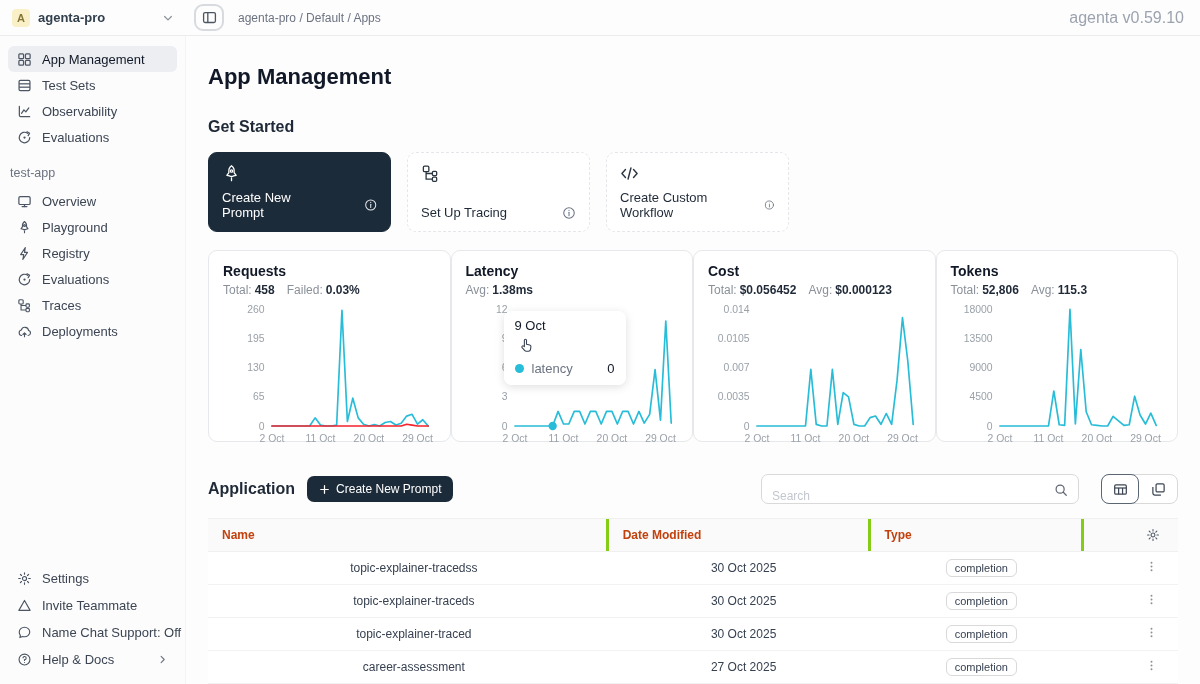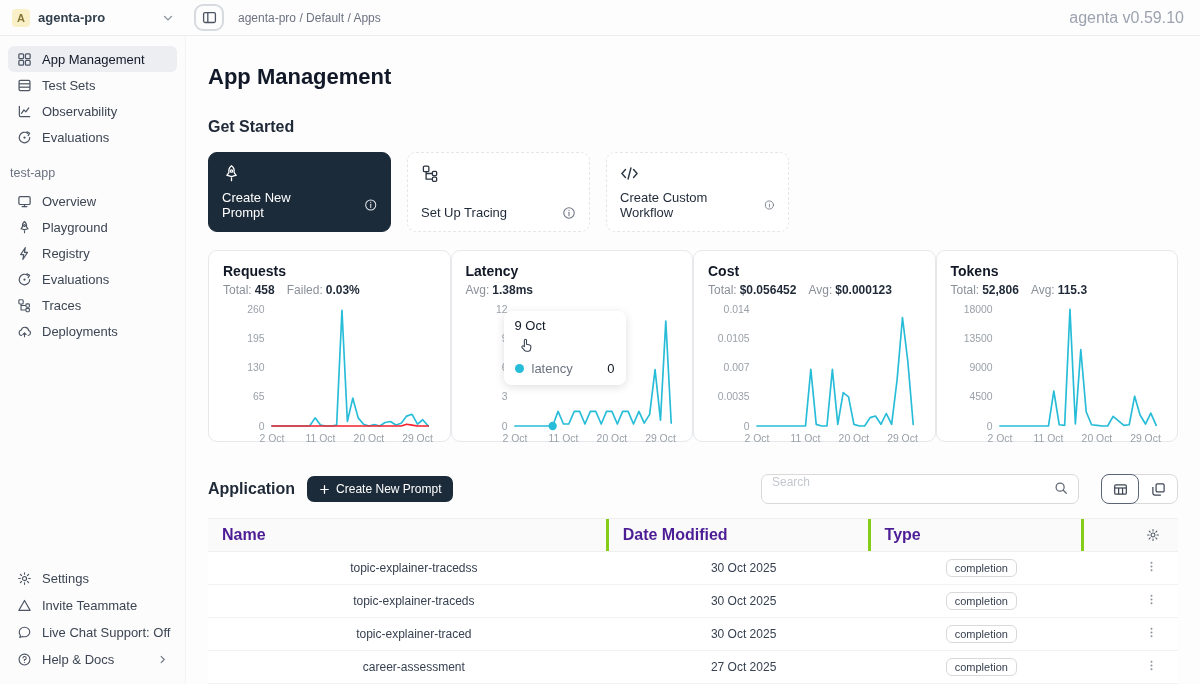--- a/index.html
+++ b/index.html
@@ -56,32 +56,32 @@
   .cursor-icon { position:absolute; left:14px; top:26px; }
   .tt-row { margin-top:28px; display:flex; align-items:center; gap:8px; font-size:13px; color:#6b7280; }
   .tt-dot { width:9px; height:9px; border-radius:50%; background:#27bcd7; flex:none; }
   .tt-val { margin-left:auto; color:#111827; }
 
   
   .app-header { display:flex; align-items:center; gap:12px; margin-top:32px; }
   .app-title { font-size:16px; font-weight:600; }
   .create-btn { background:#1c2b3a; color:#fff; border:none; border-radius:7px; height:26px; padding:0 12px; font-size:12px; font-family:inherit; display:flex; align-items:center; gap:6px; cursor:pointer; }
   .flex-spacer { flex:1; }
-  .search-box { width:318px; height:30px; border:1px solid #d9d9d9; border-radius:7px; background:#fff; display:flex; align-items:flex-start; padding:0 4px 0 10px; }
+  .search-box { width:318px; height:30px; border:1px solid #d9d9d9; border-radius:7px; background:#fff; display:flex; align-items:flex-end; padding:0 4px 0 10px; }
   .search-box input { flex:1; border:none; outline:none; font-size:12px; font-family:inherit; color:#374151; background:transparent; }
   .search-box input::placeholder { color:#c3c7ce; }
   .search-btn { border:none; background:transparent; color:#5f6672; display:grid; place-items:center; width:26px; height:26px; cursor:pointer; }
   .segmented { margin-left:10px; height:30px; border:1px solid #d9d9d9; border-radius:8px; background:#fff; display:flex; }
   .seg-btn { width:38px; height:30px; margin:-1px 0; border:none; background:transparent; color:#3c4553; display:grid; place-items:center; cursor:pointer; }
   .seg-btn.selected { border:1.5px solid #5b6675; border-radius:8px; margin-left:-1px; background:#fff; }
 
   
   .tbl { margin-top:14px; }
   .tbl-header, .tbl-row { display:grid; grid-template-columns:41% 27% 22% 1fr; align-items:center; }
-  .tbl-header { height:34px; background:#fafafa; border-top:1px solid #f0f0f0; border-bottom:1px solid #f0f0f0; font-size:16px; font-weight:600; color:#4c1d95; }
+  .tbl-header { height:34px; background:#fafafa; border-top:1px solid #f0f0f0; border-bottom:1px solid #f0f0f0; font-size:12px; font-weight:600; color:#c2410c; }
   .tbl-header > div { padding-left:14px; height:100%; display:flex; align-items:center; }
   .tbl-header > div + div { border-left:3px solid #84cc16; }
   .th-menu { justify-content:flex-end !important; padding-right:18px; color:#4b5563; }
   .tbl-row { height:33px; border-bottom:1px solid #f2f2f2; font-size:12px; color:#374151; cursor:pointer; background:#fff;text-align:center; }
   .tbl-row > div { padding-left:14px; }
   .badge { display:inline-block; border:1px solid #d9d9d9; border-radius:6px; background:#fff; padding:2px 8px; font-size:11px; color:#374151; }
   .row-menu { text-align:right; padding-right:20px !important; color:#8a919a; }
 </style>
 </head>
 <body>
@@ -200,21 +200,21 @@
       <div class="nav-item">
         <svg class="nicon" width="15" height="15" viewBox="0 0 16 16" fill="none" stroke="currentColor" stroke-width="1.2" stroke-linejoin="round">
             <path d="M8 2.6 14 13.2H2z"></path>
           </svg>
         <span>Invite Teammate</span>
       </div>
       <div class="nav-item">
         <svg class="nicon" width="15" height="15" viewBox="0 0 16 16" fill="none" stroke="currentColor" stroke-width="1.2" stroke-linejoin="round">
             <path d="M8 2.4a5.6 5.1 0 0 1 5.6 5.1c0 2.8-2.5 5-5.6 5-.7 0-1.4-.1-2-.3L3 13.4l.6-2.4a5 5 0 0 1-1.2-3.5A5.6 5.1 0 0 1 8 2.4z"></path>
           </svg>
-        <span>Live Chat Support: Off</span>
+        <span>Name Chat Support: Off</span>
       </div>
       <div class="nav-item">
         <svg class="nicon" width="15" height="15" viewBox="0 0 16 16" fill="none" stroke="currentColor" stroke-width="1.2" stroke-linecap="round">
             <circle cx="8" cy="8" r="5.8"></circle>
             <path d="M6.4 6.2A1.7 1.7 0 1 1 8 8.2v.9"></path>
             <circle cx="8" cy="11.2" r="0.6" fill="currentColor" stroke="none"></circle>
           </svg>
         <span>Help &amp; Docs</span>
         <svg class="chev-right" width="11" height="11" viewBox="0 0 16 16" fill="none" stroke="currentColor" stroke-width="1.6" stroke-linecap="round" stroke-linejoin="round">
             <polyline points="6,3.5 10.5,8 6,12.5"></polyline>

